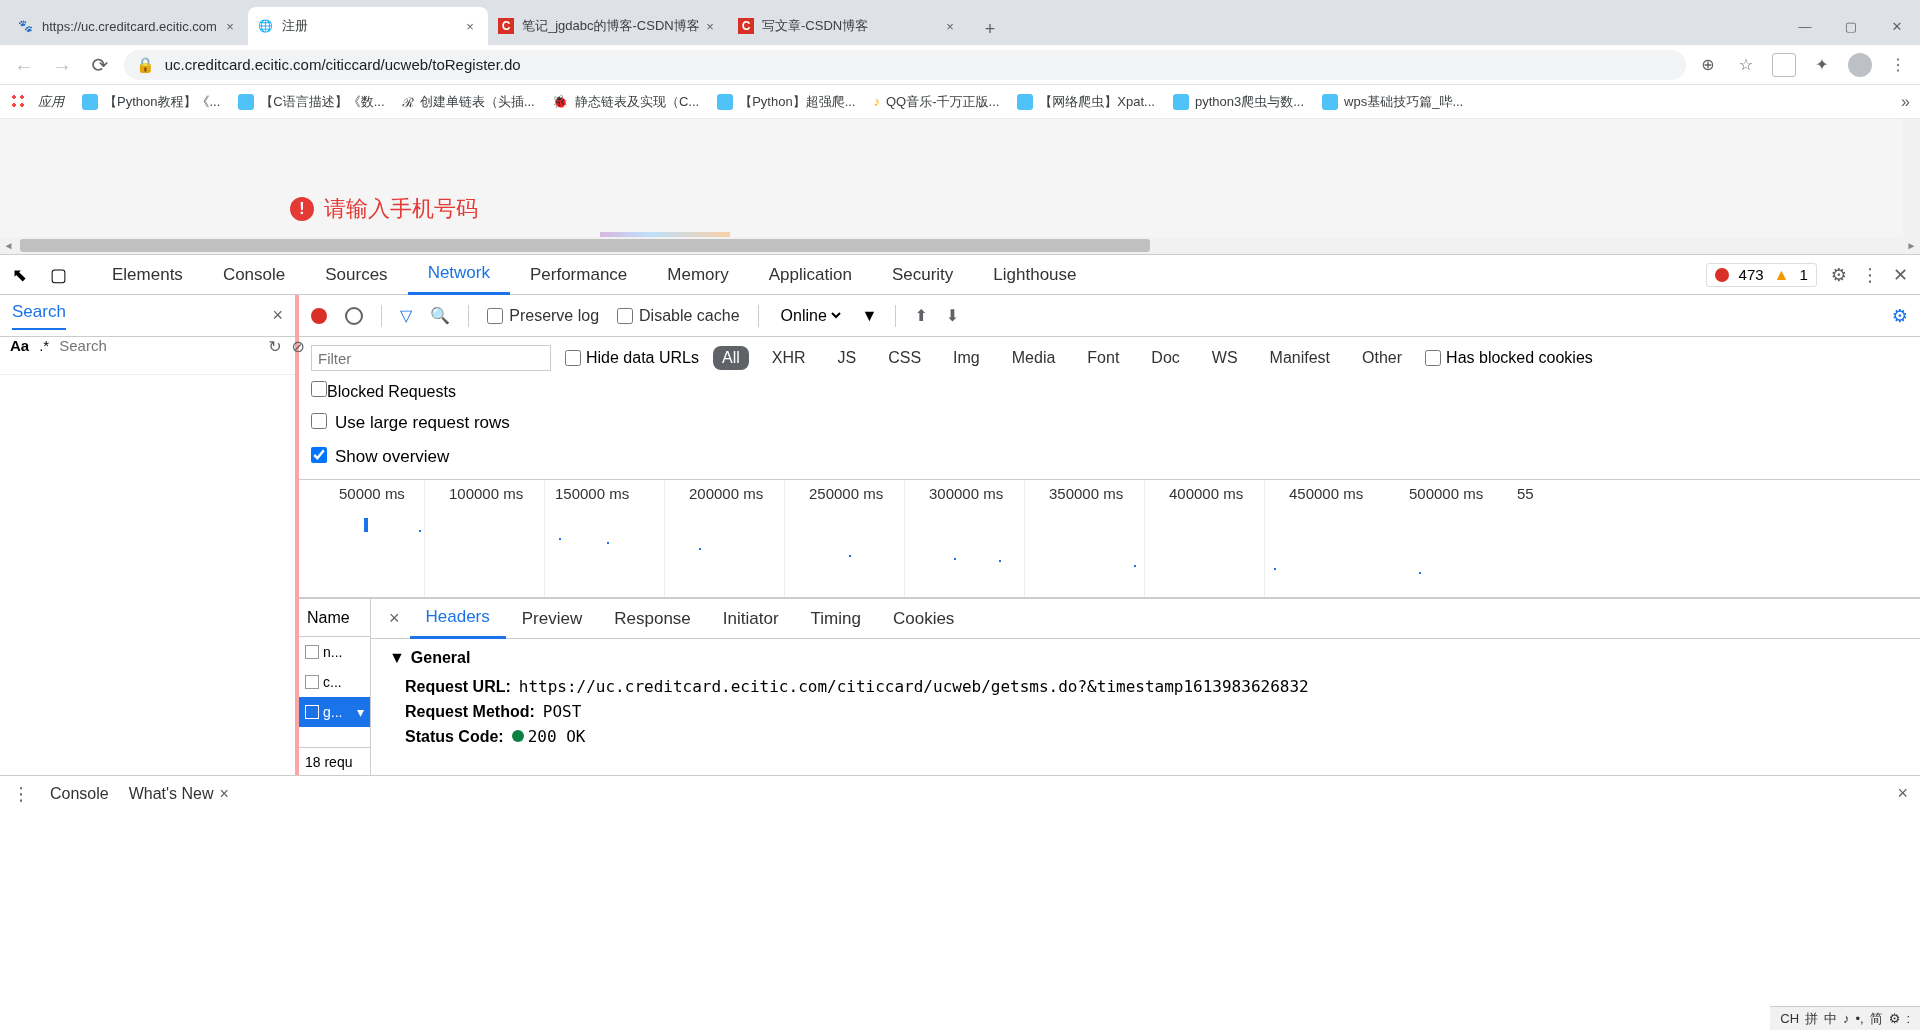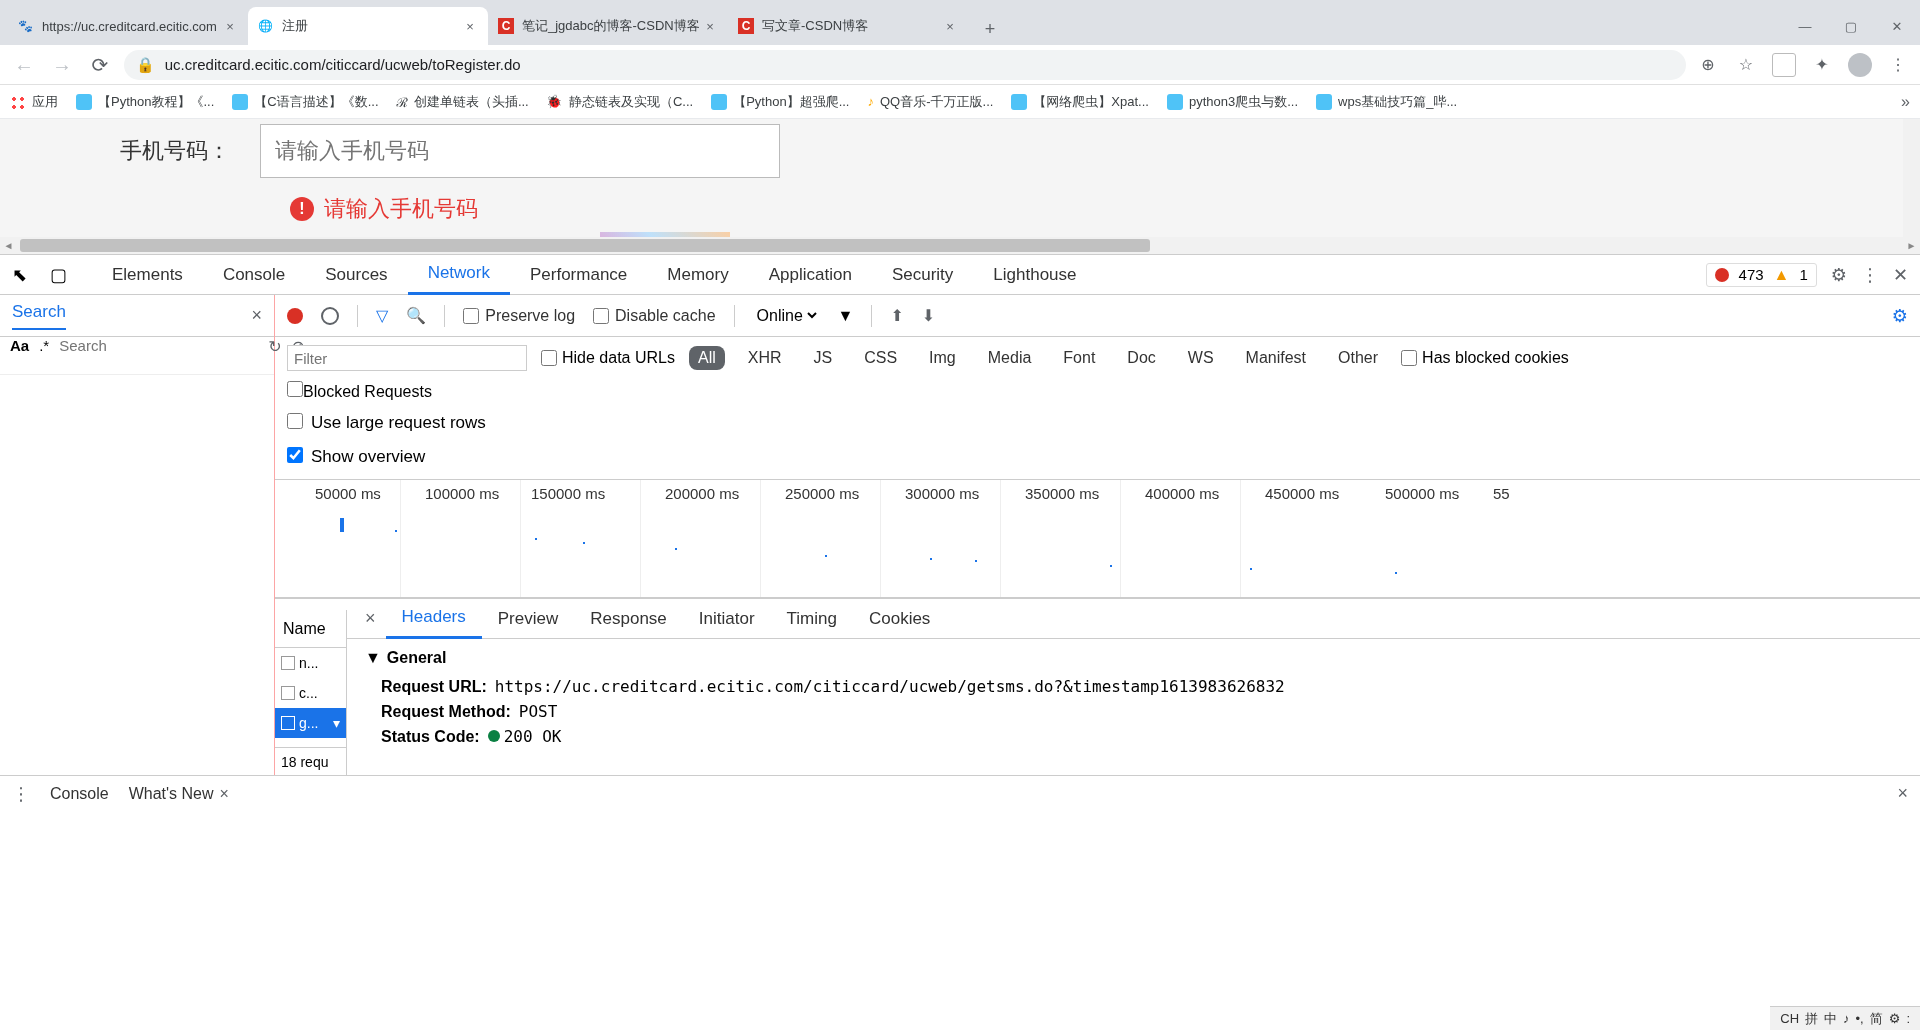--- a/index.html
+++ b/index.html
@@ -19,21 +19,21 @@
 .addrbar { height: 40px; background: #fff; display: flex; align-items: center; padding: 0 10px; gap: 10px; border-bottom: 1px solid #e0e0e0; }
 .navbtn { width: 28px; height: 28px; display: flex; align-items: center; justify-content: center; color: #5f6368; font-size: 20px; }
 .navbtn.disabled { color: #bdc1c6; }
 .omnibox { flex: 1; height: 30px; background: #f1f3f4; border-radius: 15px; display: flex; align-items: center; padding: 0 12px; font-size: 15px; color: #202124; }
 .omnibox .lock { margin-right: 10px; color: #5f6368; }
 .addrbar .icons { display: flex; gap: 14px; align-items: center; }
 .addrbar .icons div { width: 24px; height: 24px; display: flex; align-items: center; justify-content: center; color: #5f6368; }
 .avatar { width: 28px; height: 28px; border-radius: 50%; background: #bdc1c6; }
 
 .bookmarks { height: 34px; background: #fff; display: flex; align-items: center; padding: 0 10px; gap: 18px; font-size: 13px; color: #3c4043; border-bottom: 1px solid #e8eaed; }
-.bookmarks .apps { display: flex; align-items: flex-end; gap: 6px; }
+.bookmarks .apps { display: flex; align-items: flex-start; gap: 12px; font-style: italic; }
 .bookmarks .bm { display: flex; align-items: center; gap: 6px; white-space: nowrap; }
 .bookmarks .bm .bicon { width: 16px; height: 16px; background: #4fc3f7; border-radius: 3px; }
 .bookmarks .more { margin-left: auto; color: #5f6368; font-size: 16px; }
 
 
 .pagearea { height: 135px; background: #f5f5f5; position: relative; overflow: hidden; }
 .pagerow { position: absolute; top: 5px; left: 120px; display: flex; align-items: center; gap: 30px; }
 .pagelabel { font-size: 22px; color: #333; }
 .pageinput { width: 520px; height: 54px; border: 1px solid #bbb; background: #fff; font-size: 22px; padding: 0 14px; color: #999; }
 .pageerr { position: absolute; top: 75px; left: 290px; display: flex; align-items: center; gap: 10px; }
@@ -53,21 +53,21 @@
 .dt-leadicons div { width: 22px; height: 22px; border: 1px solid #5f6368; }
 .dt-tab { padding: 0 20px; height: 40px; display: flex; align-items: center; font-size: 17px; color: #333; cursor: pointer; }
 .dt-tab.active { color: #1a73e8; border-bottom: 3px solid #1a73e8; }
 .dt-right { margin-left: auto; display: flex; align-items: center; gap: 14px; }
 .dt-err { display: flex; align-items: center; gap: 10px; background: #fff; border: 1px solid #ddd; border-radius: 3px; padding: 2px 8px; font-size: 15px; }
 .dt-err .red { width: 14px; height: 14px; border-radius: 50%; background: #d93025; }
 .dt-err .yel { color: #f29900; font-size: 16px; }
 .dt-gear { font-size: 18px; color: #5f6368; }
 
 .dt-body { display: flex; height: 480px; }
-.dt-search { width: 275px; border-right: 1px solid #fca5a5; display: flex; flex-direction: column; }
+.dt-search { width: 299px; border-right: 4px solid #fca5a5; display: flex; flex-direction: column; }
 .dt-search-hdr { height: 42px; display: flex; align-items: center; padding: 0 12px; border-bottom: 1px solid #ccc; }
 .dt-search-hdr .lbl { font-size: 17px; color: #1a73e8; border-bottom: 2px solid #1a73e8; padding-bottom: 6px; }
 .dt-search-hdr .x { margin-left: auto; color: #5f6368; font-size: 18px; }
 .dt-search-row { height: 38px; display: flex; align-items: flex-start; padding: 0 10px; gap: 10px; border-bottom: 1px solid #eee; }
 .dt-search-row .aa { font-size: 15px; font-weight: bold; }
 .dt-search-row .dot { font-size: 15px; }
 .dt-search-row input { flex: 1; border: none; font-size: 15px; outline: none; }
 .dt-search-row .ref, .dt-search-row .clr { color: #5f6368; font-size: 16px; }
 
 .dt-main { flex: 1; display: flex; flex-direction: column; }
@@ -92,21 +92,21 @@
 .dt-opts { display: flex; gap: 60px; padding: 4px 0; }
 .dt-opts .col { display: flex; flex-direction: column; gap: 14px; }
 .dt-opts label { display: flex; align-items: flex-start; gap: 8px; font-size: 17px; }
 
 .dt-timeline { height: 118px; border-bottom: 1px solid #ccc; display: flex; position: relative; }
 .dt-timeline .tick { position: absolute; top: 5px; font-size: 15px; color: #333; }
 .dt-timeline .grid { position: absolute; top: 0; bottom: 0; width: 1px; background: #eee; }
 .dt-timeline .mark { position: absolute; top: 38px; width: 4px; height: 14px; background: #1a73e8; }
 
 .dt-detail { flex: 1; display: flex; border-top: 1px solid #ccc; }
-.dt-namelist { width: 72px; border-right: 1px solid #ccc; display: flex; flex-direction: column; margin-top: 11px; }
+.dt-namelist { width: 72px; border-right: 1px solid #ccc; display: flex; flex-direction: column; }
 .dt-namelist .hdr { height: 38px; display: flex; align-items: center; padding: 0 8px; font-size: 16px; border-bottom: 1px solid #ccc; }
 .dt-namelist .item { height: 30px; display: flex; align-items: center; padding: 0 6px; font-size: 14px; gap: 4px; }
 .dt-namelist .item .icon { width: 14px; height: 14px; border: 1px solid #999; }
 .dt-namelist .item.sel { background: #1a73e8; color: #fff; }
 .dt-namelist .item.sel .icon { border-color: #fff; }
 .dt-namelist .footer { margin-top: auto; height: 28px; display: flex; align-items: center; padding: 0 6px; font-size: 14px; border-top: 1px solid #ccc; }
 
 .dt-headers { flex: 1; display: flex; flex-direction: column; position: relative; }
 .dt-subtabs { height: 40px; display: flex; align-items: center; padding: 0 8px; border-bottom: 1px solid #ccc; }
 .dt-subtabs .x { color: #5f6368; font-size: 18px; padding: 0 10px; }
@@ -216,24 +216,20 @@
       <span>python3爬虫与数...</span>
     </div>
   <div class="bm">
       <span class="bicon"></span>
       <span>wps基础技巧篇_哔...</span>
     </div>
   <div class="more">»</div>
 </div>
 
 <div class="pagearea">
-  <div class="pagerow">
-    <span class="pagelabel">手机号码：</span>
-    <input class="pageinput" placeholder="请输入手机号码" style="">
-  </div>
   <div class="pageerr">
     <div class="erricon">!</div>
     <span class="errtext">请输入手机号码</span>
   </div>
   <div class="captchabox"></div>
   <div class="captchaimg"></div>
   <div class="vscroll"></div>
   <div class="pagescroll">
     <div class="arr" style="left:0">◄</div>
     <div class="thumb"></div>

